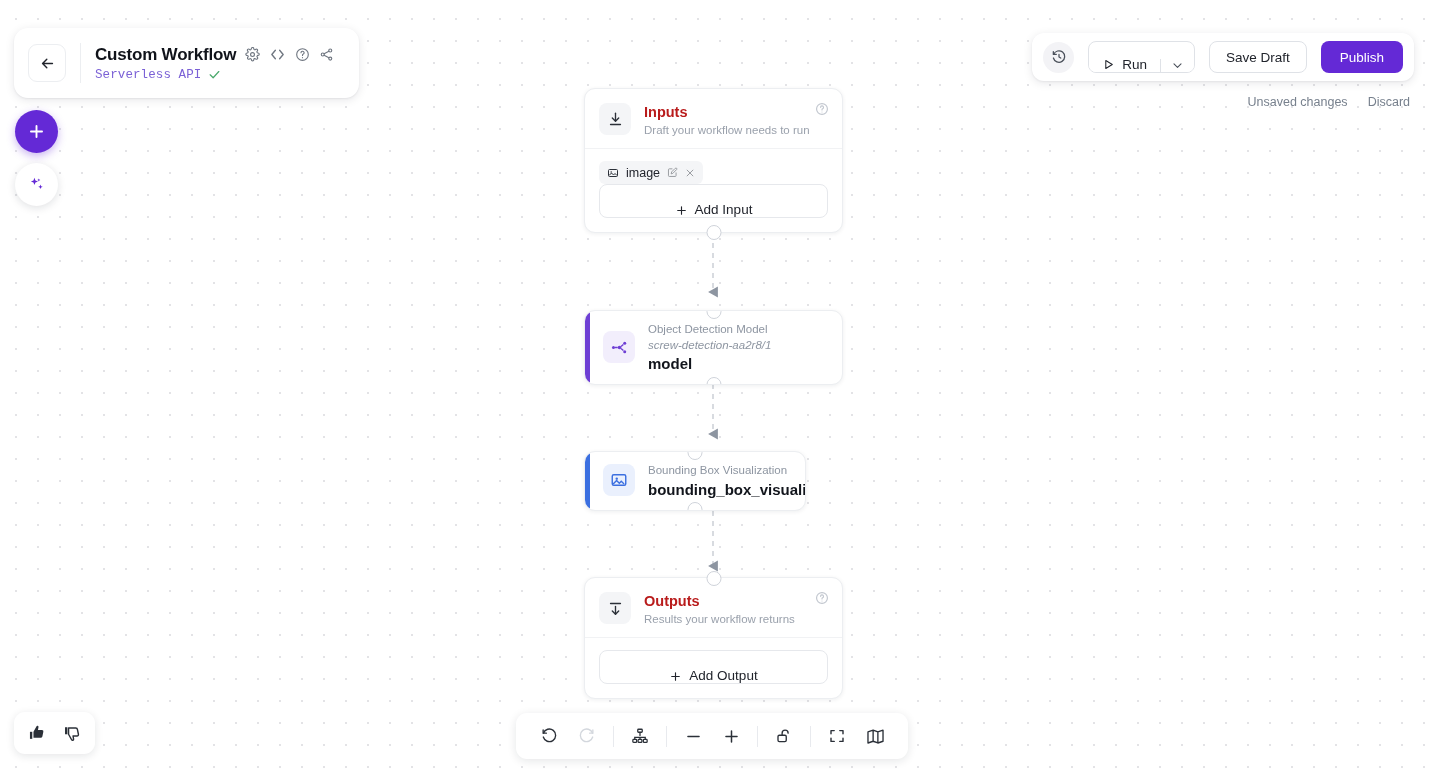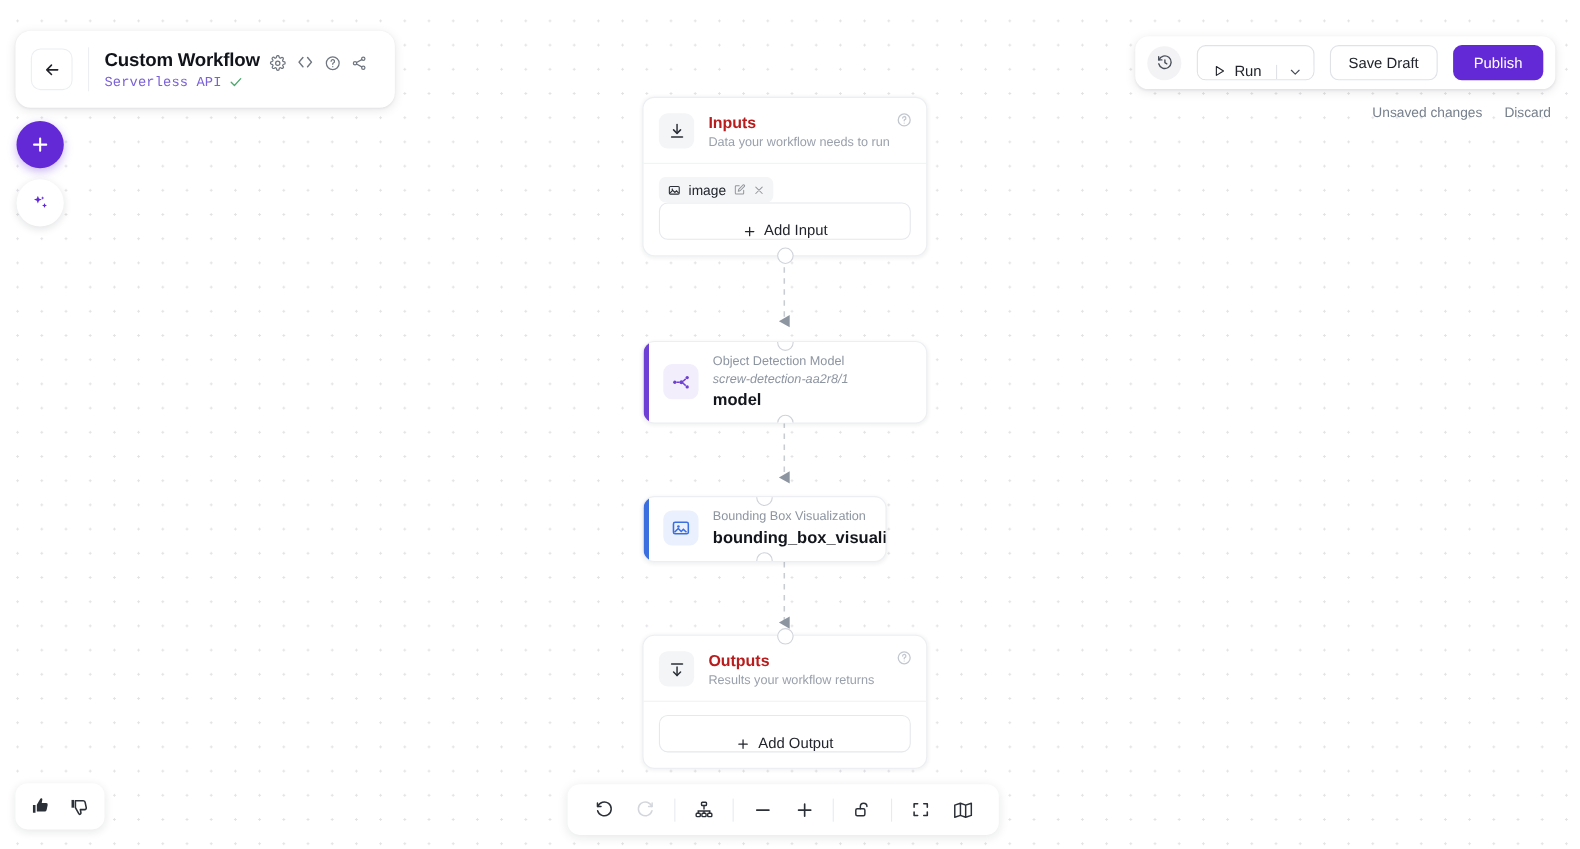--- a/index.html
+++ b/index.html
@@ -34,21 +34,21 @@
   #back-btn {
     width: 38px; height: 38px;
     border-radius: 9px;
     border: 1px solid #eceef1;
     background: #fff;
     display: flex; align-items: center; justify-content: center;
     cursor: pointer; flex: none;
   }
   .vdiv { width: 1px; height: 40px; background: #eceef1; margin: 0 14px; flex: none; }
   #title-texts { display: flex; flex-direction: column; gap: 3px; }
-  #title-row { display: flex; align-items: flex-end; gap: 9px; }
+  #title-row { display: flex; align-items: center; gap: 9px; }
   #wf-title {
     font-size: 17px; font-weight: bold; color: #10131a; letter-spacing: -.2px;
     white-space: nowrap;
   }
   .hdr-ic { display: flex; align-items: center; cursor: pointer; }
   #subtitle-row { display: flex; align-items: center; gap: 7px; }
   #wf-sub {
     font-family: "Liberation Mono", monospace;
     font-size: 12.5px; color: #7b61d6; letter-spacing: .1px;
   }
@@ -214,21 +214,21 @@
     <div class="node-head">
       <div class="sq-icon sq-grey">
         <svg width="17" height="17" viewBox="0 0 24 24" fill="none" stroke="#2b3038" stroke-width="1.9" stroke-linecap="round" stroke-linejoin="round">
           <path d="M12 3v11"></path>
             <path d="M7.5 10l4.5 4.5 4.5-4.5"></path>
             <path d="M5 19h14"></path>
         </svg>
       </div>
       <div class="head-txt">
         <span class="node-title">Inputs</span>
-        <span class="node-desc">Data your workflow needs to run</span>
+        <span class="node-desc">Draft your workflow needs to run</span>
       </div>
       <span class="help-ic">
         <svg width="14" height="14" viewBox="0 0 24 24" fill="none" stroke="#c2c7cf" stroke-width="2">
           <circle cx="12" cy="12" r="9.3"></circle>
           <path d="M9.6 9.2a2.5 2.5 0 1 1 3.3 2.4c-.7.3-.9.8-.9 1.5v.4" stroke-linecap="round"></path>
           <circle cx="12" cy="17" r=".9" fill="#c2c7cf" stroke="none"></circle>
         </svg>
       </span>
     </div>
     <div class="node-sep"></div>

